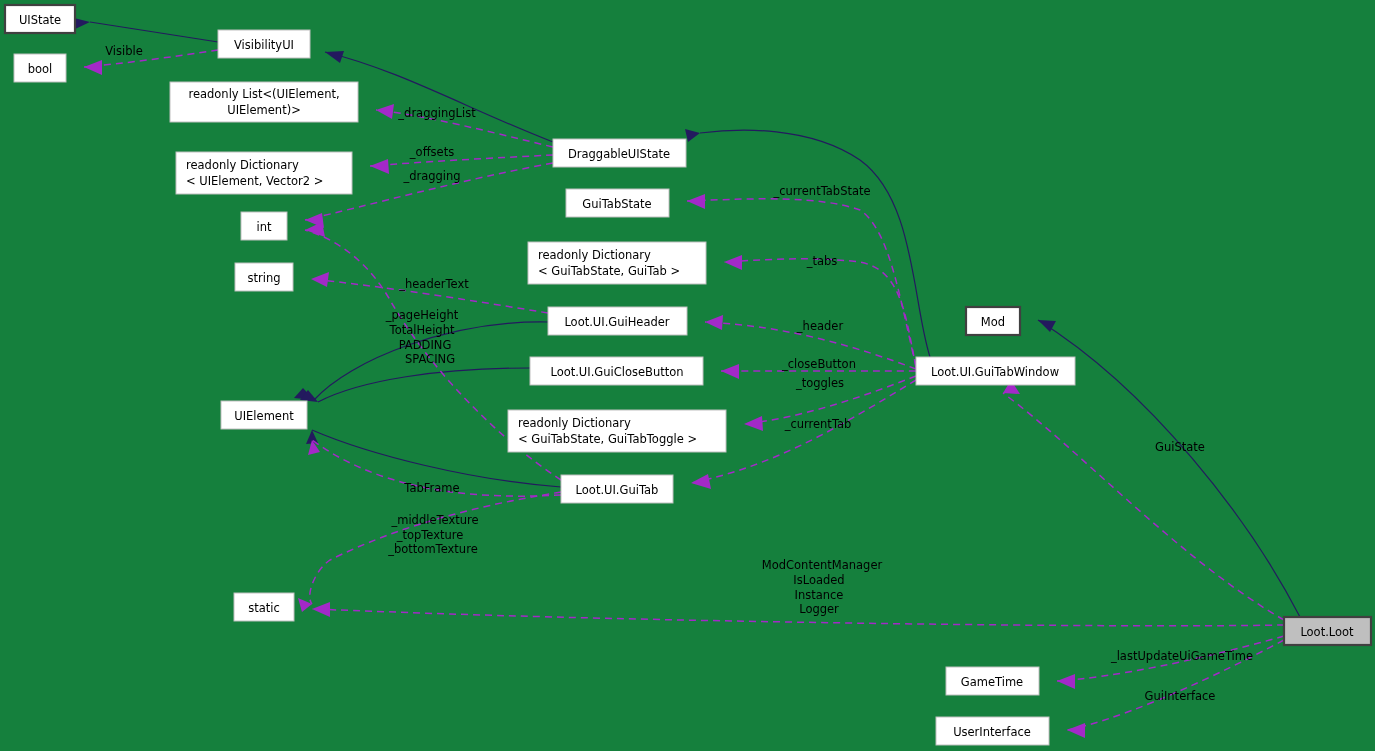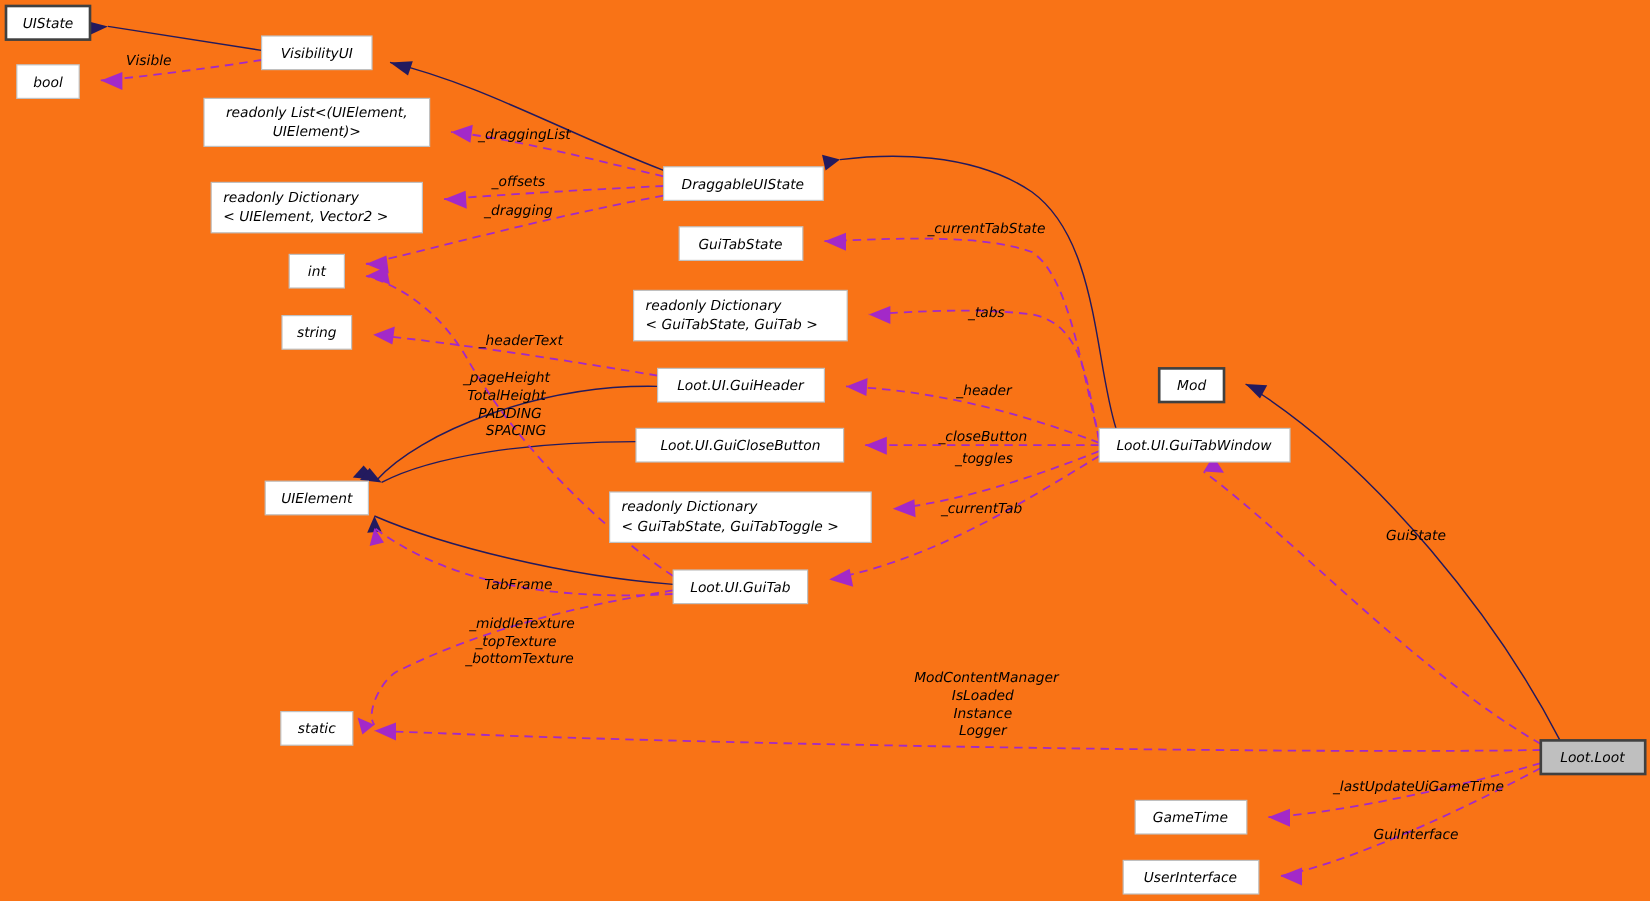--- a/index.html
+++ b/index.html
@@ -4,24 +4,23 @@
 <style>
   html, body {
     margin: 0;
     padding: 0;
     background: #ffffff;
   }
   #diagram-root {
     position: relative;
     width: 1375px;
     height: 751px;
-    background: #f97316;
+    background: #15803d;
     font-family: "DejaVu Sans", "Liberation Sans", sans-serif;
     overflow: hidden;
-    font-style: italic;
   }
   svg#graph {
     position: absolute;
     top: 0; left: 0;
     width: 1375px;
     height: 751px;
   }
   .node-box {
     fill: #ffffff;
     stroke: #c0c0c0;

